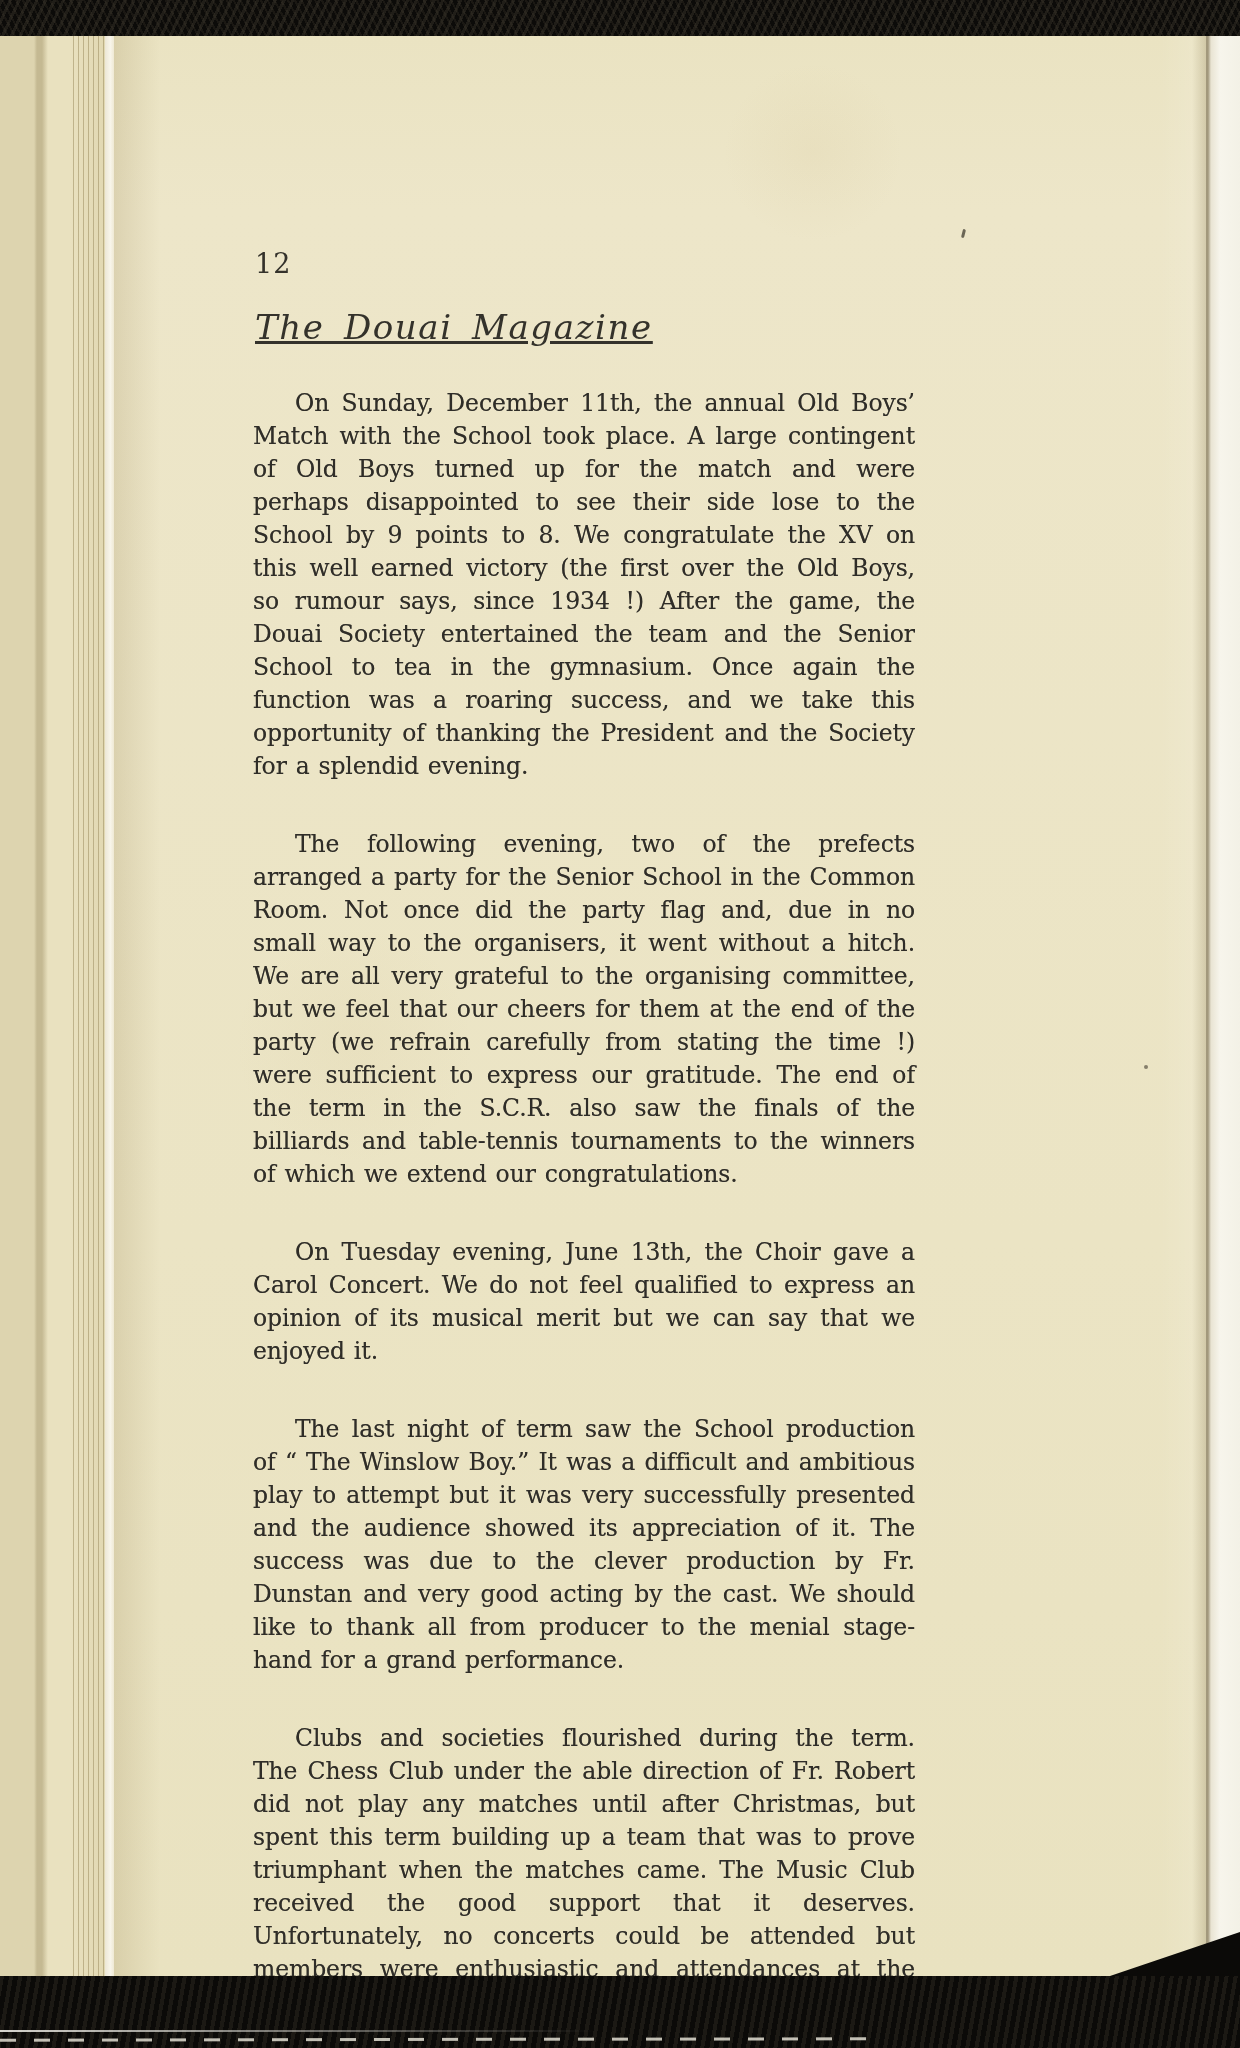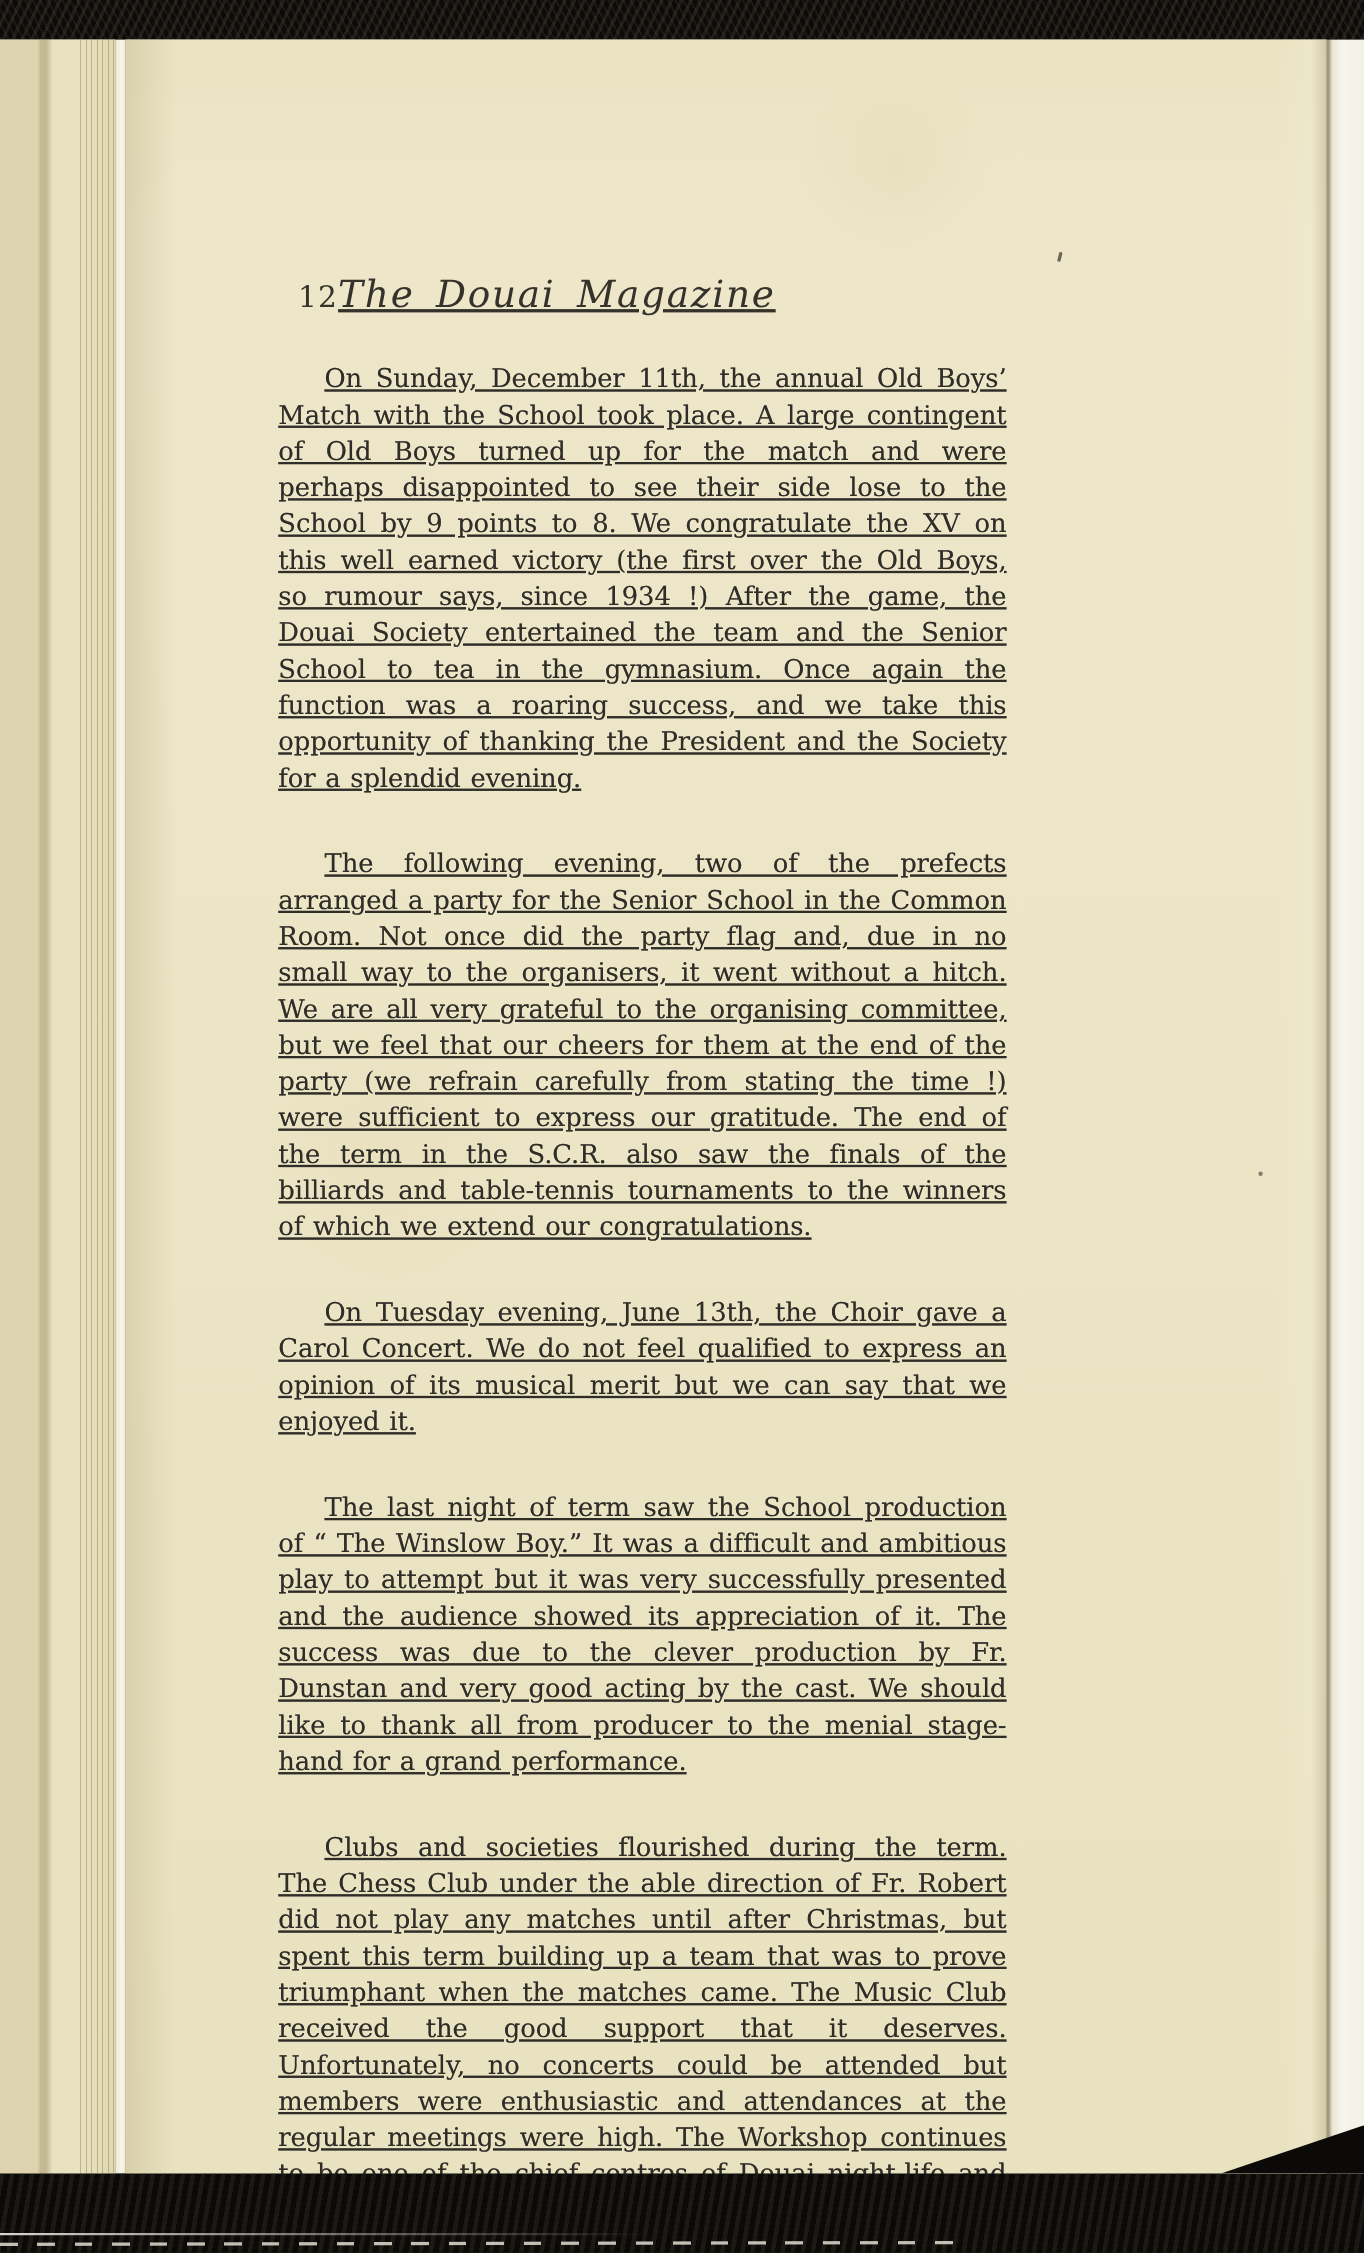--- a/index.html
+++ b/index.html
@@ -74,39 +74,39 @@
     position: absolute; right: 0; top: 36px; width: 34px; bottom: 72px;
     background: linear-gradient(90deg, #a2987c 0 2px, #e9e4d3 5px, #f7f5ec 14px, #f3f1e6 100%);
   }
 
   
   .content {
     position: absolute; left: 139px; top: 212px; width: 662px;
     color: #2f2d28;
   }
   .page-header {
-    display: flex; align-items: baseline; 
-    margin: 0 0 40px 18px;
+    display: flex; align-items: baseline; gap: 28px;
+    margin: 0 0 40px 2px;
     color: #34322b;
+    flex-direction: column;
   }
   .page-number { font-size: 27px; letter-spacing: 1px; }
   .running-title {
     font-style: italic; font-size: 34px;
     letter-spacing: 1.6px; word-spacing: 7px; text-decoration: underline;
   }
   .body-text p {
     margin: 0 0 45px 0;
     font-size: 23.5px;
     line-height: 33px;
     text-align: justify;
     text-indent: 42px;
     letter-spacing: -0.1px;
     word-spacing: 1.5px;
     text-shadow: 0 0 .6px rgba(47,45,40,.55);
-    text-decoration: underline;
   }
 
   
   .speck-a {
     position: absolute; left: 848px; top: 193px; width: 3px; height: 9px;
     background: #4a463a; border-radius: 2px; transform: rotate(14deg); opacity: .8;
   }
   .speck-b {
     position: absolute; left: 1030px; top: 1029px; width: 4px; height: 4px;
     background: #5a5344; border-radius: 50%; opacity: .7;

